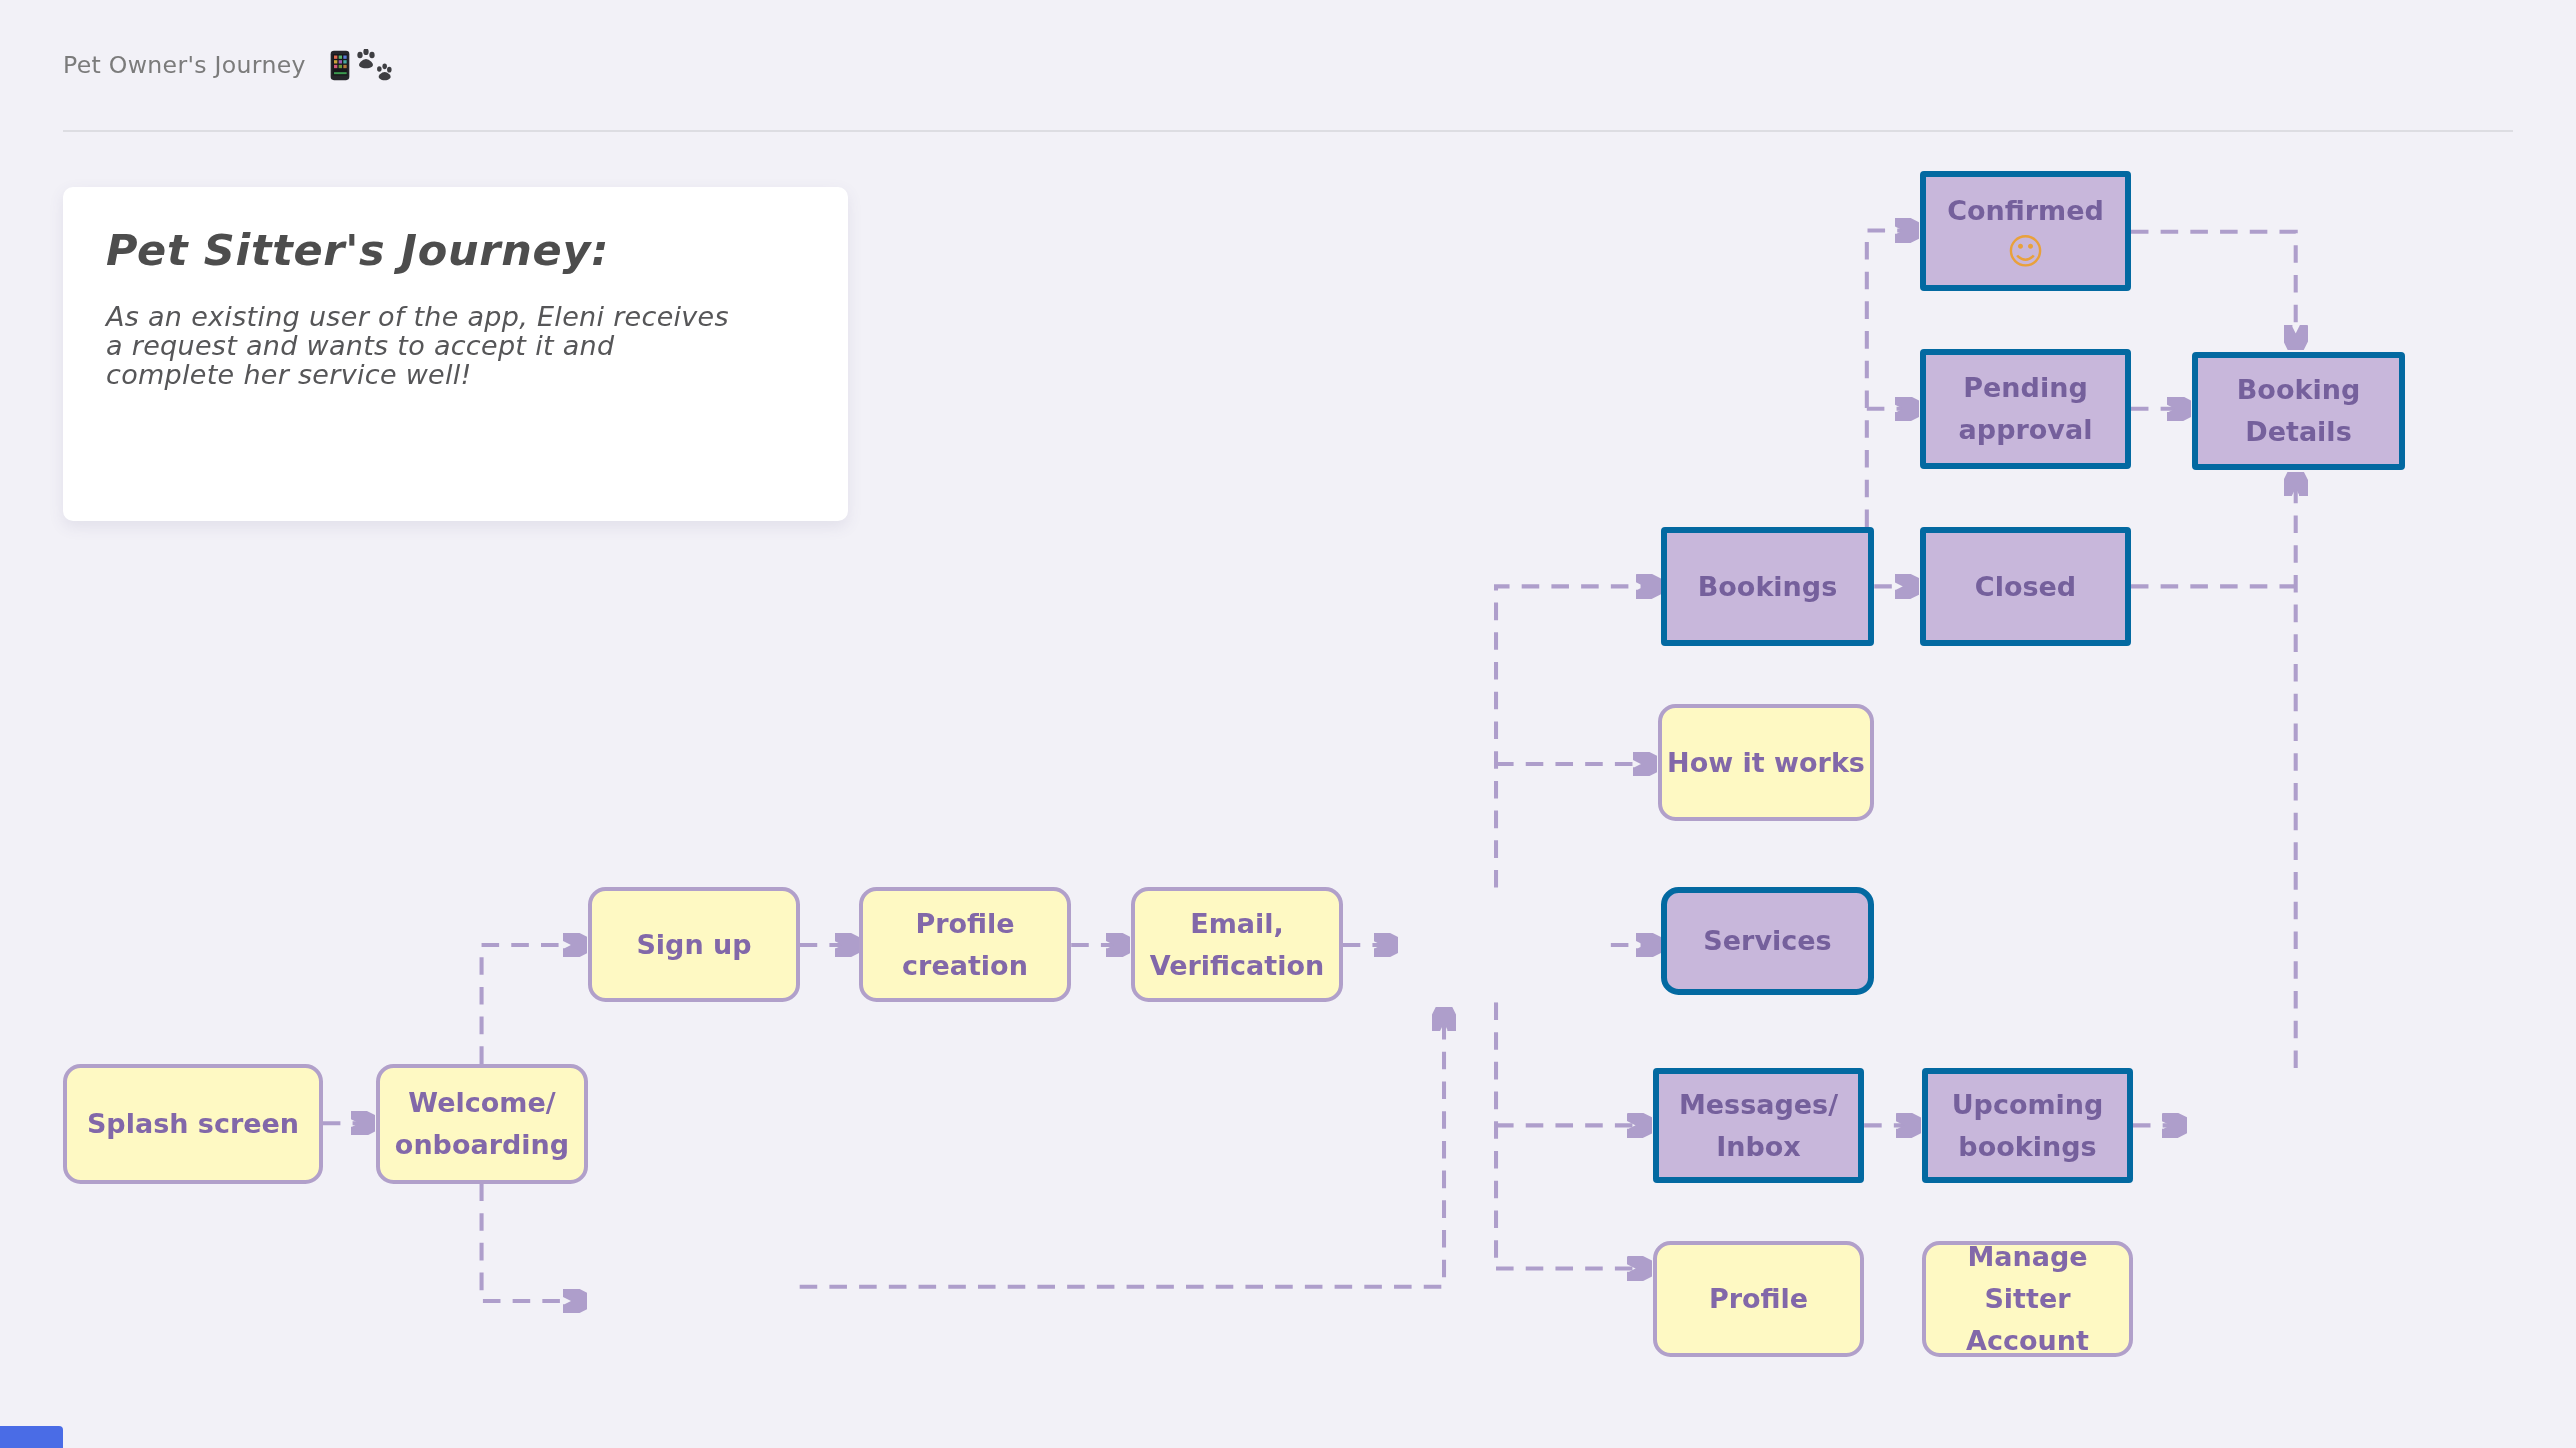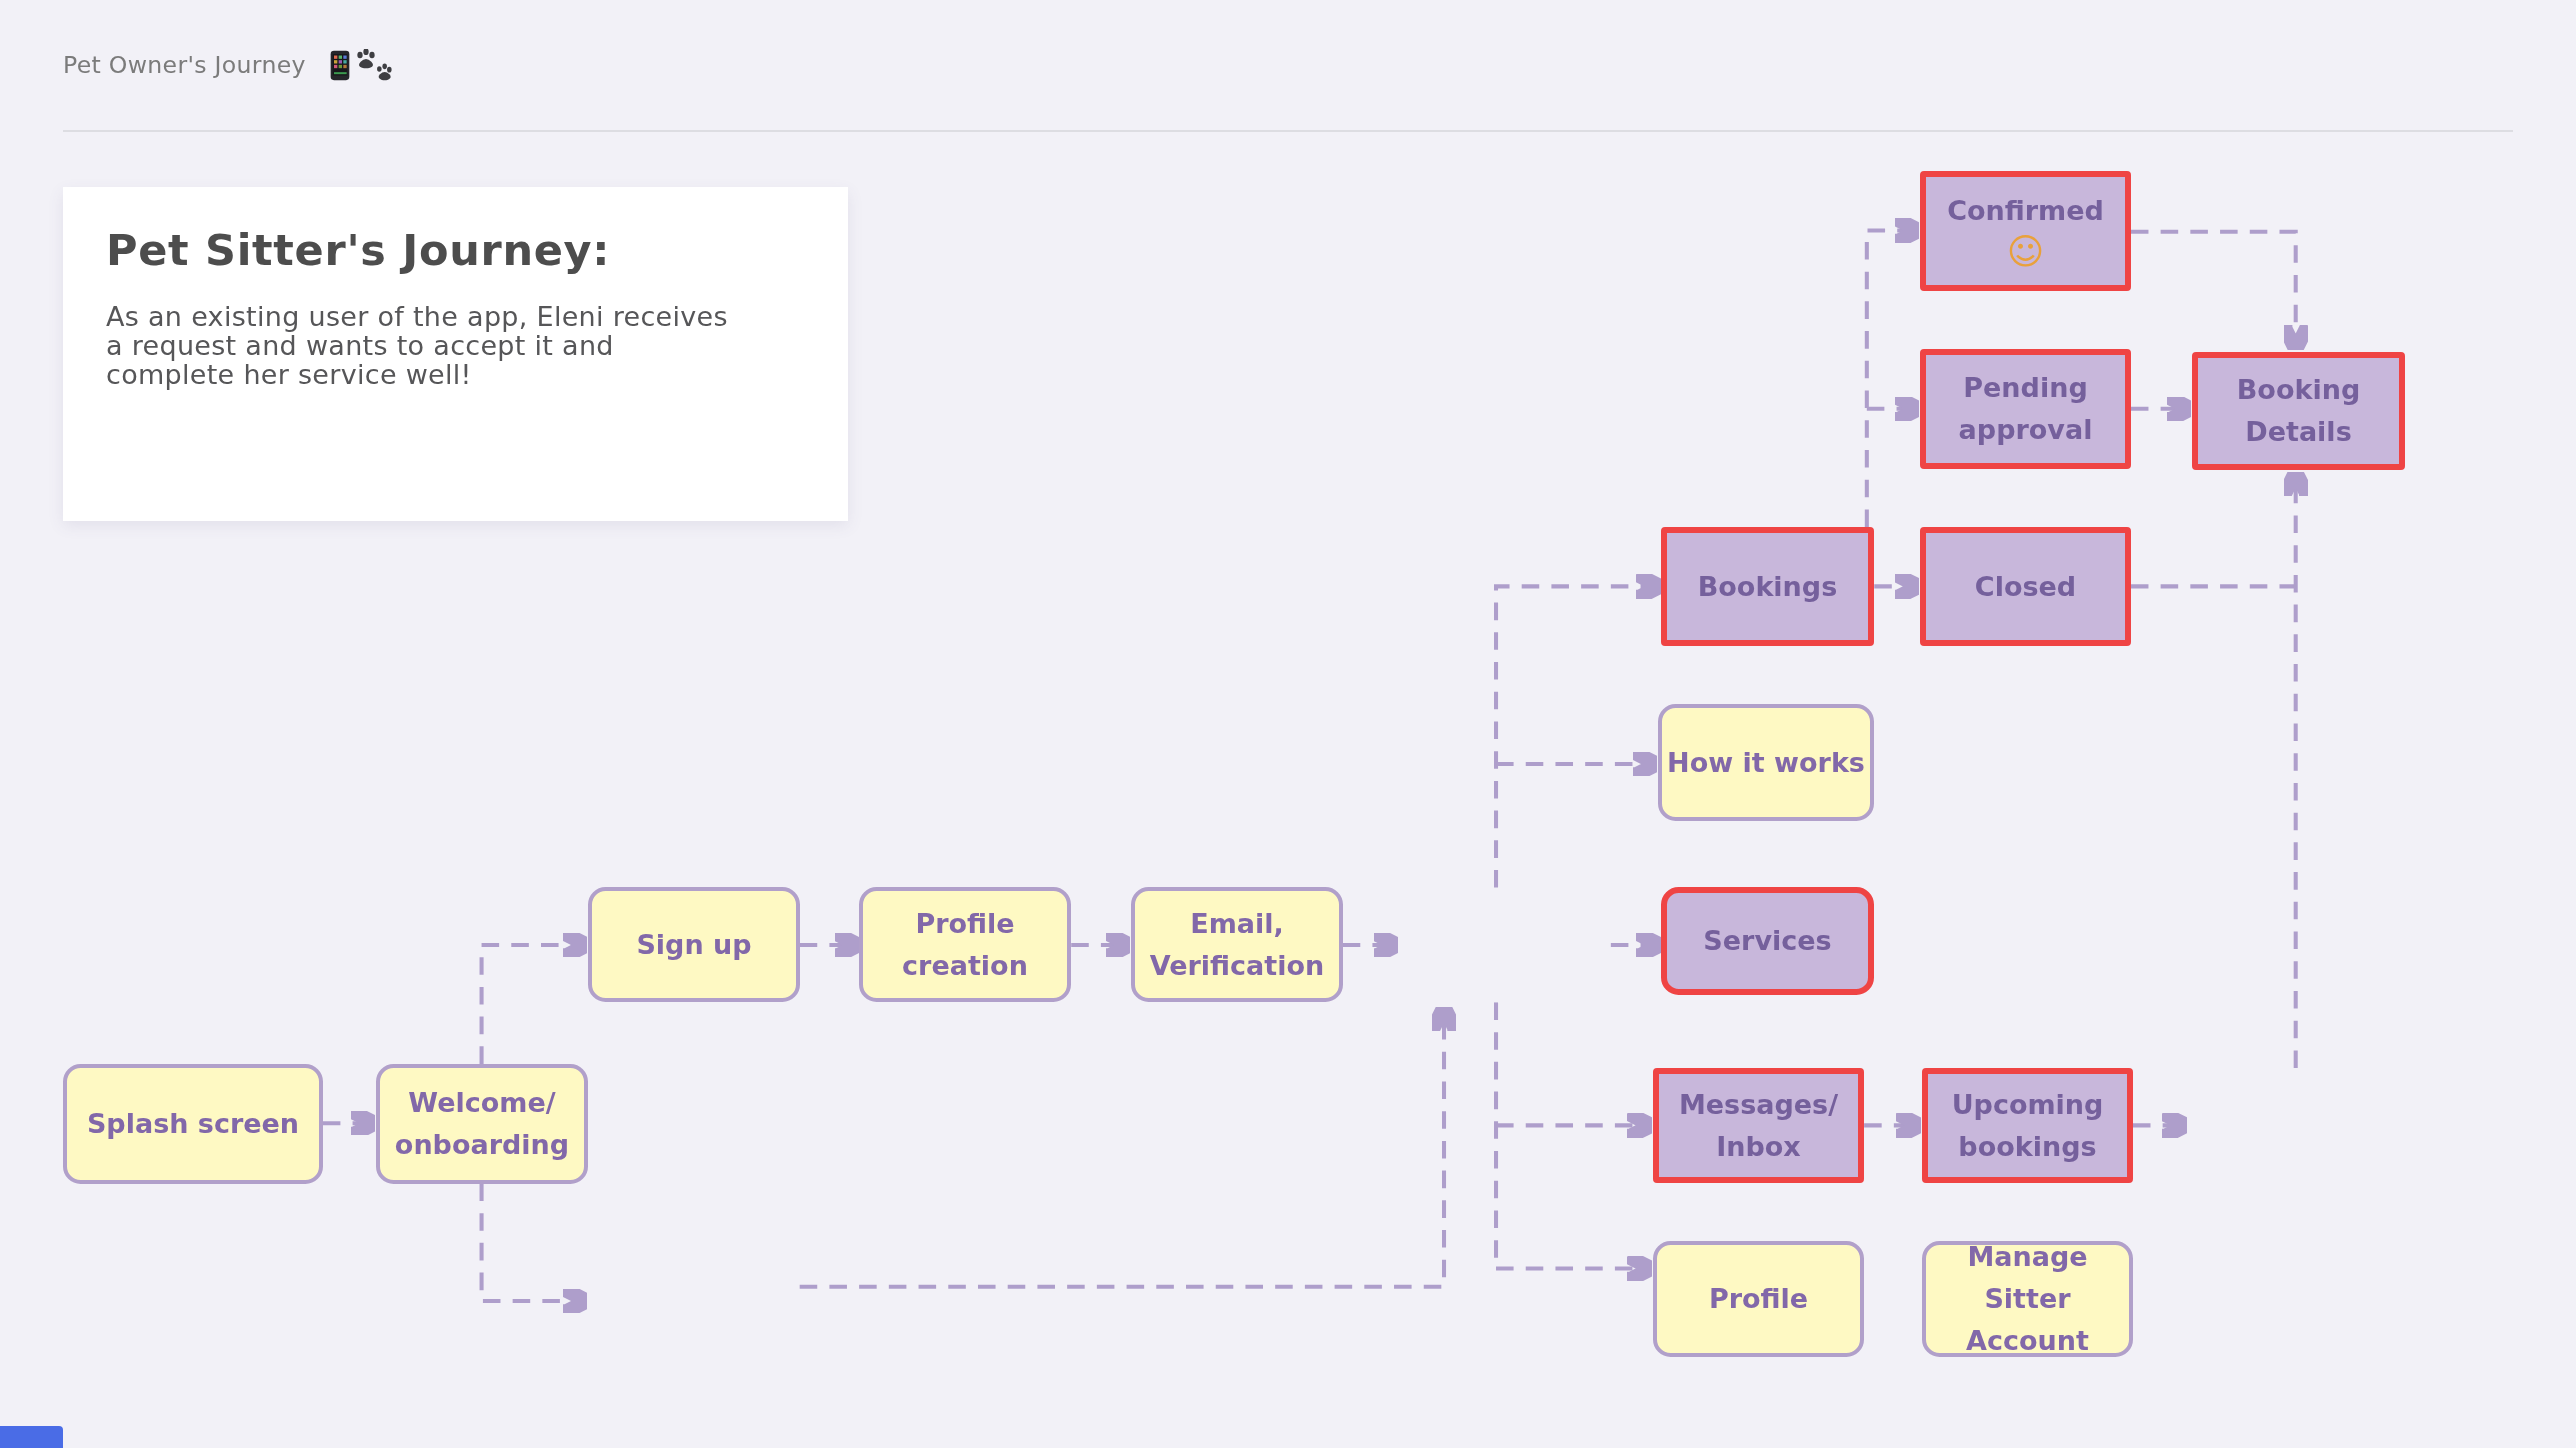--- a/index.html
+++ b/index.html
@@ -10,35 +10,35 @@
   }
   
   .header{position:absolute;left:63px;top:49px;display:flex;align-items:center;gap:24px}
   .header-title{font-size:23.6px;color:#7b7b7b;letter-spacing:0.3px}
   .header .icons{display:flex;align-items:center;gap:5.4px}
   .divider{position:absolute;left:63px;top:130px;width:2450px;height:2px;background:#dddde2}
 
   
   .card{
     position:absolute;left:63px;top:187px;width:785px;height:334px;
-    background:#ffffff;border-radius:0;
+    background:#ffffff;border-radius:10px;
     box-shadow:0 5.4px 15px rgba(90,80,130,.10);
-    box-sizing:border-box;padding:38px 43px 16px 43px;
+    box-sizing:border-box;padding:38px 43px 16px 43px;font-style:italic;
   }
   .card-title{font-size:43px;font-weight:bold;color:#4d4d4d;letter-spacing:0.7px}
   .card-body{margin-top:27px;font-size:27px;color:#565658;line-height:29px;white-space:pre-line;letter-spacing:0.3px}
 
   
   .node{
     position:absolute;display:flex;flex-direction:column;align-items:center;justify-content:center;
     text-align:center;font-weight:bold;font-size:27px;line-height:1.55;
     box-sizing:border-box;white-space:pre;
   }
   .node .node-label{white-space:pre-line}
-  .dark{background:#c8b7db;border:6px solid #ef4444;color:#75609c;border-radius:4px}
+  .dark{background:#c8b7db;border:6px solid #0369a1;color:#75609c;border-radius:4px}
   .dark.round{border-radius:17.6px}
   .light{background:#fef9c3;border:4.7px solid #b1a0ca;color:#8268a9;border-radius:17.6px}
   .node .emoji{font-size:36px;line-height:1.1;color:#e9a13b;font-weight:normal}
 
   .n-splash{left:63px;top:1064px;width:260px;height:120px}
   .n-welcome{left:376px;top:1064px;width:212px;height:120px}
   .n-signup{left:588px;top:887px;width:212px;height:115px}
   .n-profilec{left:859px;top:887px;width:212px;height:115px}
   .n-emailv{left:1131px;top:887px;width:212px;height:115px}
   .n-homepage{left:1399px;top:887px;width:212px;height:115px}

